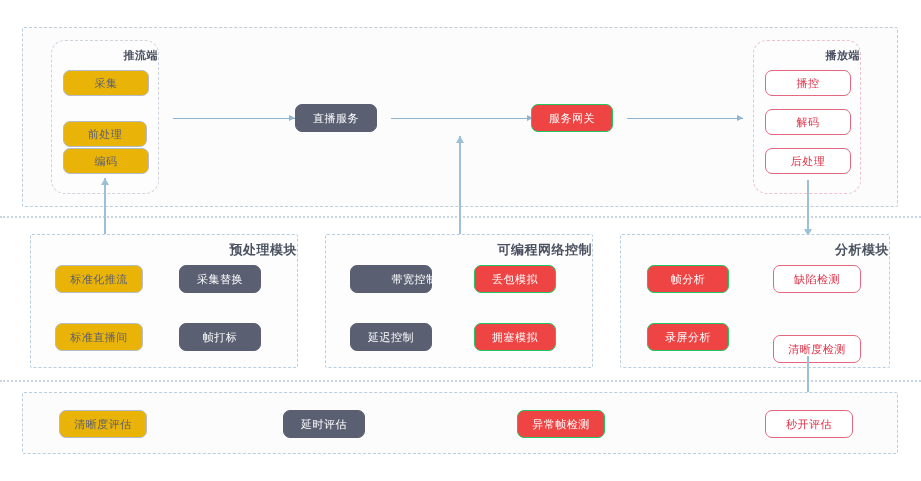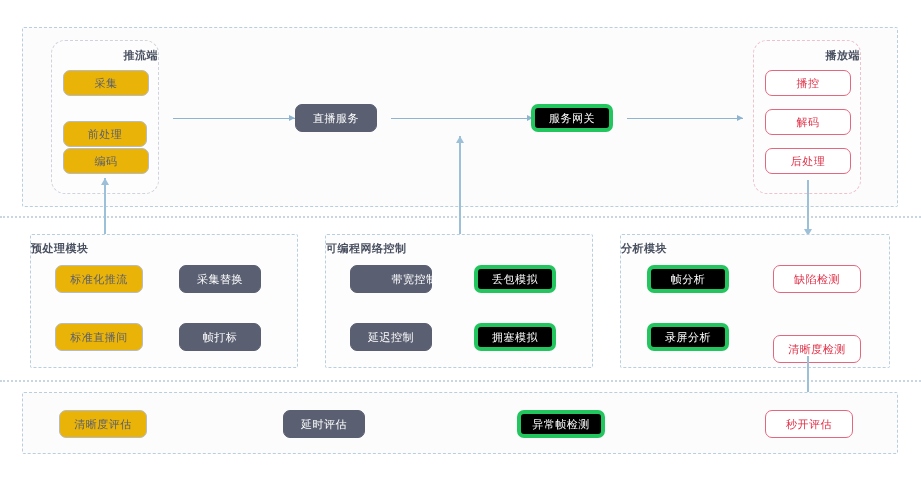--- a/index.html
+++ b/index.html
@@ -29,22 +29,22 @@
   
   .module {
     position: absolute;
     border: 1px dashed #b9cfe0;
     background: #fdfdfe;
     border-radius: 2px;
   }
   .module-title {
     position: absolute;
     top: 6px; left: 0; width: 100%;
-    text-align: left;
-    font-size: 11px;
+    text-align: right;
+    font-size: 13px;
     font-weight: bold;
     color: #4a5160;
     letter-spacing: .5px;
   }
 
   
   .client {
     position: absolute;
     border: 1px dashed #cfd4dc;
     border-radius: 14px;
@@ -83,22 +83,22 @@
     background: #ffffff;
     border: 1px solid #e2677f;
     color: #e03047;
   }
   .pill.solid-gray {
     background: #5a5f72;
     border: 1px solid #5a5f72;
     color: #ffffff;
   }
   .pill.solid-red {
-    background: #000000;
-    border: 4px solid #22c55e;
+    background: #ef4444;
+    border: 1px solid #22c55e;
     color: #ffffff;
   }
 
   
   .arrow-h, .arrow-v { position: absolute; }
   .arrow-h .line {
     position: absolute; top: 50%; left: 0; width: 100%;
     height: 0; border-top: 1px solid #8fb4cf;
   }
   .arrow-h .head {

